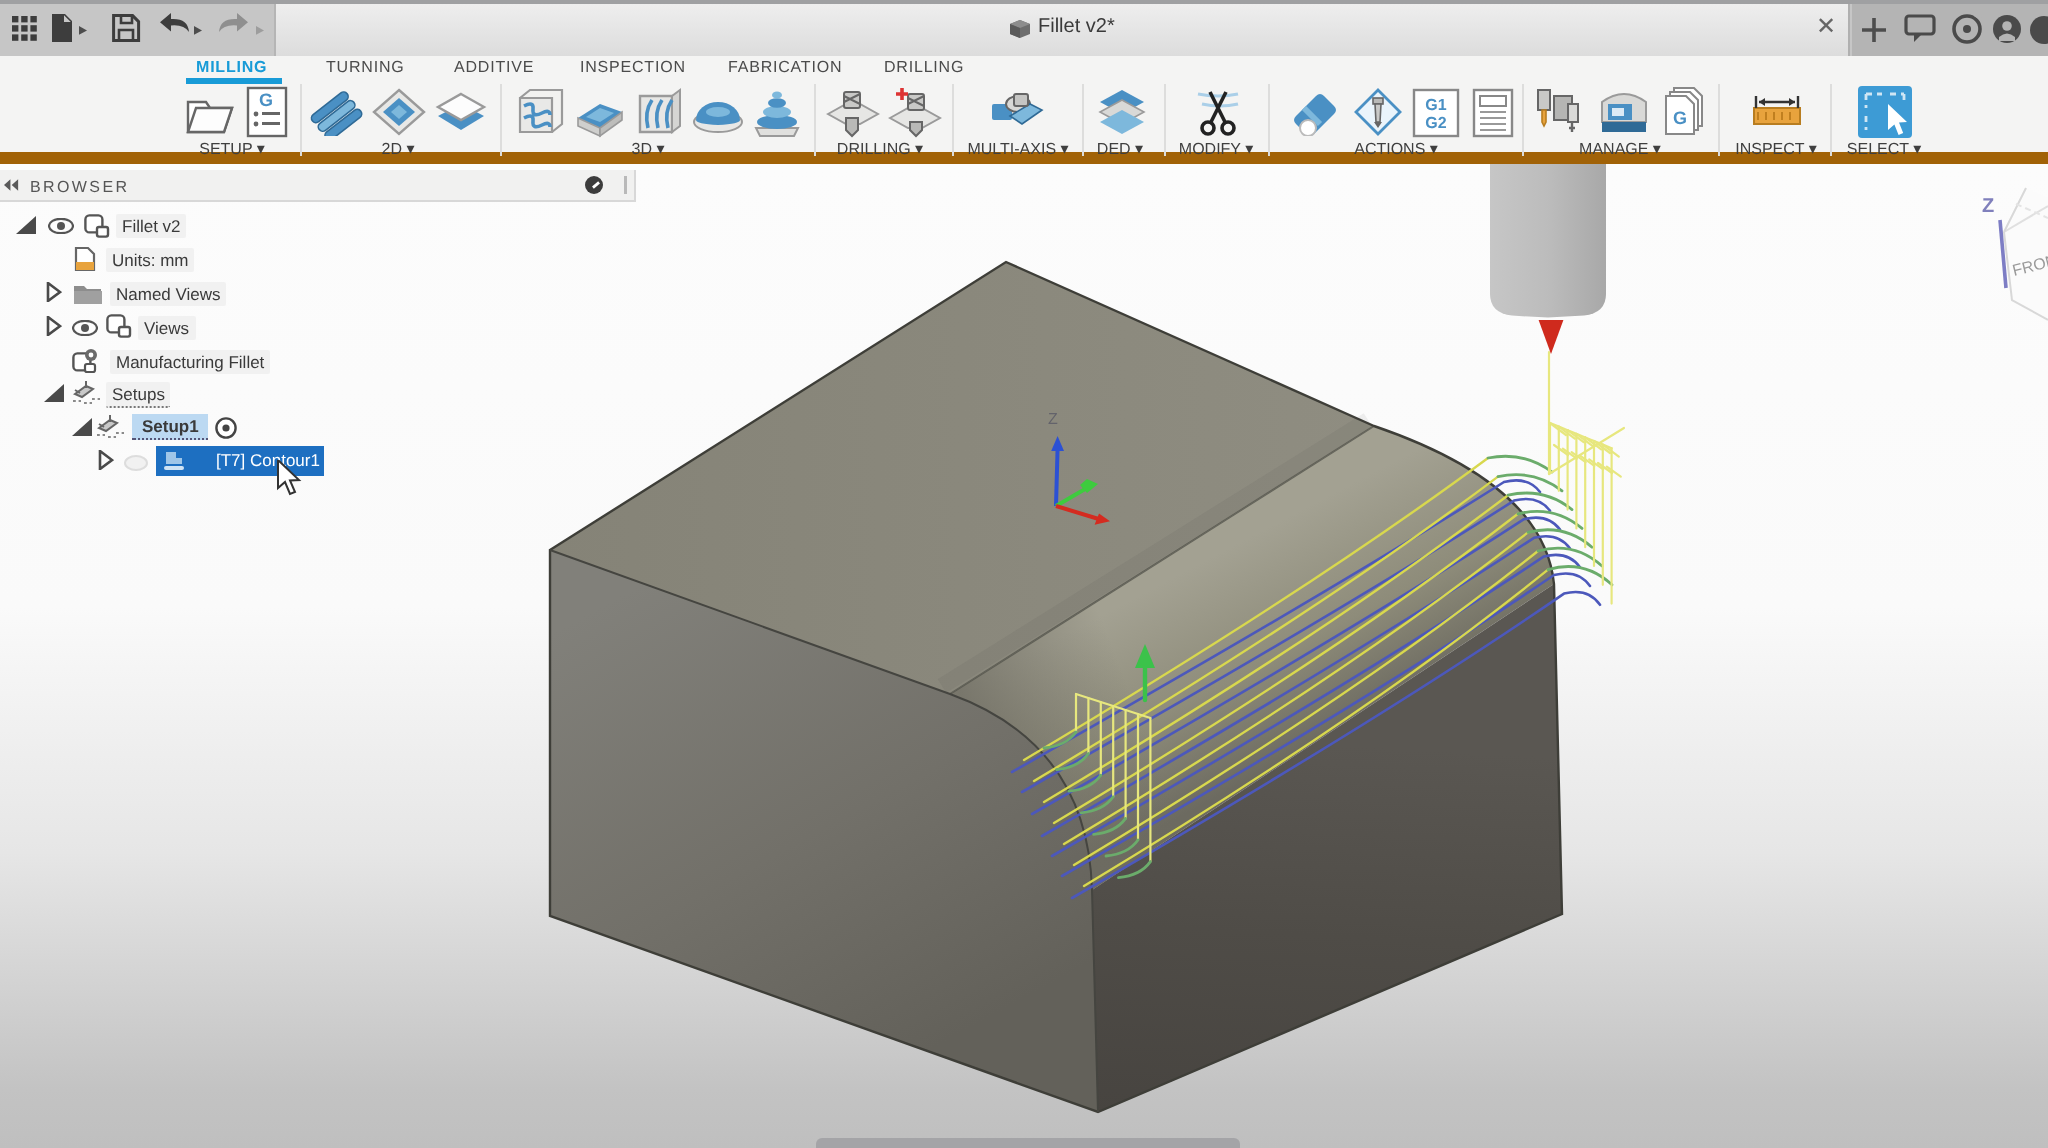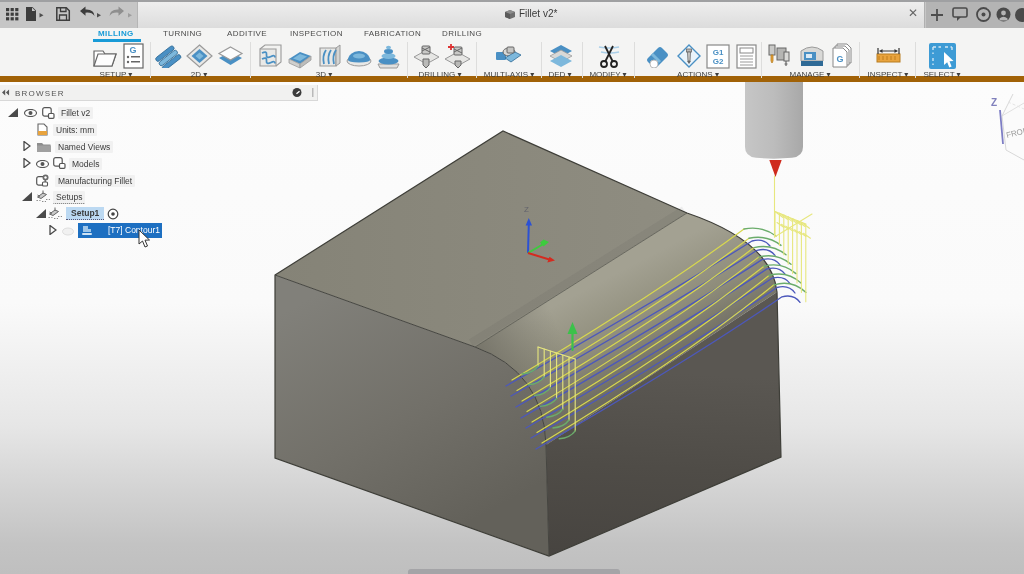--- a/index.html
+++ b/index.html
@@ -437,21 +437,21 @@
     <path d="M1,0.5 L7,5 L1,9.5 Z" fill="none" stroke="#4a4a4a" stroke-width="1.3"></path>
   </svg>
 <svg class="abs" style="left:36px;top:160px;opacity:1" width="13" height="8" viewBox="0 0 13 8">
     <ellipse cx="6.5" cy="4" rx="6" ry="3.6" fill="#fdfdfd" stroke="#555" stroke-width="1.1"></ellipse>
     <circle cx="6.5" cy="4" r="2" fill="#555"></circle>
   </svg>
 <svg class="abs" style="left:53px;top:157px" width="13" height="12" viewBox="0 0 13 12">
     <rect x="0.7" y="0.7" width="8.5" height="8.5" rx="2" fill="#fff" stroke="#555" stroke-width="1.2"></rect>
     <rect x="6.5" y="6.5" width="5.5" height="4.8" rx="1" fill="#fff" stroke="#555" stroke-width="1.2"></rect>
   </svg>
-<div class="trow" style="left:69px;top:159px"><span class="pill">Models</span></div>
+<div class="trow" style="left:69px;top:159px"><span class="pill">Views</span></div>
 <svg class="abs" style="left:36px;top:174px" width="14" height="13" viewBox="0 0 14 13">
     <rect x="0.7" y="2.7" width="8.5" height="8.5" rx="2" fill="#fff" stroke="#555" stroke-width="1.2"></rect>
     <circle cx="9.5" cy="3.5" r="3" fill="#6b6b6b"></circle>
     <circle cx="9.5" cy="3.5" r="1.2" fill="#fff"></circle>
     <rect x="6.5" y="8" width="5" height="4" rx="1" fill="#fff" stroke="#555" stroke-width="1.1"></rect>
   </svg>
 <div class="trow" style="left:55px;top:176px"><span class="pill">Manufacturing Fillet</span></div>
 <svg class="abs" style="left:22px;top:192px" width="10" height="9" viewBox="0 0 10 9">
     <path d="M10,0 L10,9 L0,9 Z" fill="#4a4a4a"></path>
   </svg>

